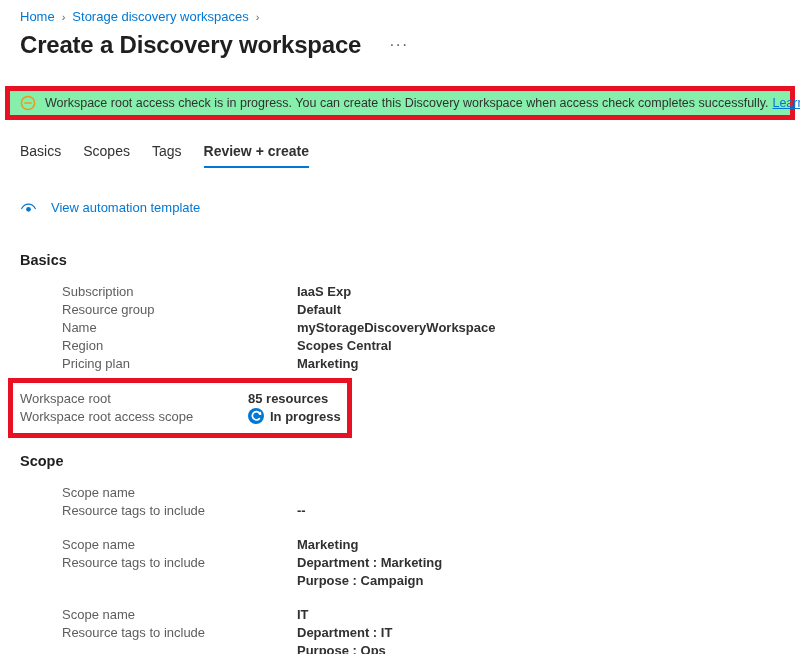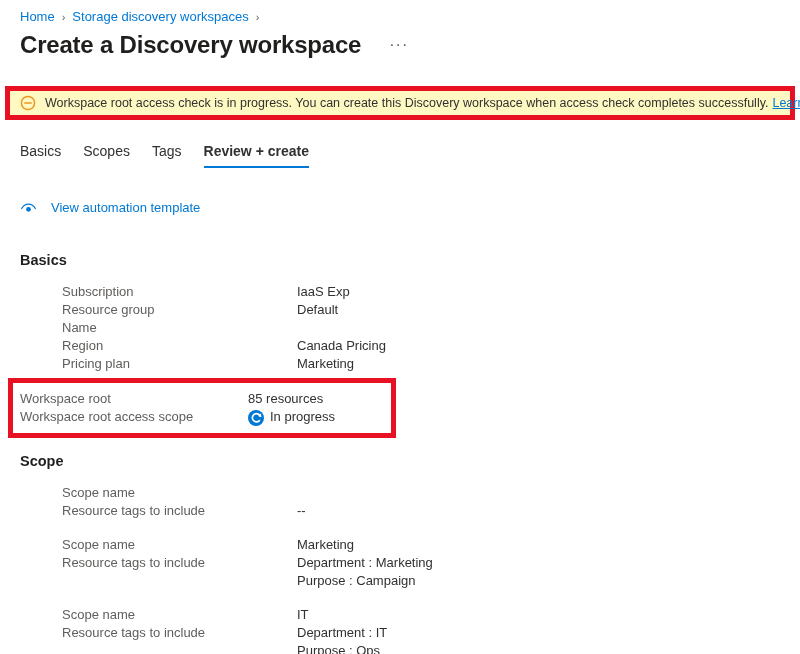--- a/index.html
+++ b/index.html
@@ -19,21 +19,21 @@
   .breadcrumb{margin-top:9px;font-size:13px;display:flex;align-items:center;gap:7px;}
   .breadcrumb a{color:var(--accent);text-decoration:none;cursor:pointer;}
   .breadcrumb .sep{color:#605e5c;font-size:11px;}
 
   
   .title-row{margin-top:7px;display:flex;align-items:center;}
   .title-row h1{font-size:24px;font-weight:700;color:var(--title);letter-spacing:-0.2px;}
   .more{margin-left:28px;color:#605e5c;font-size:16px;letter-spacing:1px;cursor:pointer;line-height:10px;}
 
   
-  .banner-outer{margin:27px -15px 0 -15px;border:5px solid var(--highlight);background:#fef9c3;}
+  .banner-outer{margin:27px -15px 0 -15px;border:5px solid var(--highlight);background:#86efac;}
   .banner{display:flex;align-items:center;padding:4px 8px 4px 10px;font-size:12.5px;color:#323130;white-space:nowrap;}
   .banner .bicon{display:inline-flex;margin-right:9px;flex:none;}
   .banner a{color:var(--accent);text-decoration:underline;margin-left:4px;cursor:pointer;}
 
   
   .tabs{margin-top:23px;display:flex;gap:22px;border-bottom:1px solid transparent;}
   .tab{font-size:14px;color:#323130;padding-bottom:7px;border-bottom:2px solid transparent;cursor:pointer;}
   .tab.active{font-weight:700;border-bottom-color:var(--accent);}
 
   
@@ -41,24 +41,24 @@
   .automation a{color:var(--accent);font-size:13px;text-decoration:none;}
 
   
   .section-title{font-size:14.5px;font-weight:700;color:var(--title);}
   .sec-basics{margin-top:37px;}
   .sec-scope{margin-top:15px;}
   .rows{margin-top:15px;margin-left:42px;}
   .row{display:grid;grid-template-columns:235px 1fr;font-size:13px;line-height:18px;}
   .row .lbl{color:var(--label);}
   .row .val{color:var(--value);}
-  .val-line{display:flex;align-items:flex-end;gap:6px;}
-
-  
-  .highlight-box{margin:5px 14px 0 -12px;width:388px;border:5px solid var(--highlight);padding:7px 0 7px 7px;}
+  .val-line{display:flex;align-items:flex-start;gap:6px;font-weight:bold;}
+
+  
+  .highlight-box{margin:5px 14px 0 -12px;width:344px;border:5px solid var(--highlight);padding:7px 0 7px 7px;}
   .highlight-box .row{grid-template-columns:228px 1fr;}
 
   .scope-group{margin-top:16px;}
   .scope-group:first-child{margin-top:0;}
 
   svg{display:block;}
 </style>
 </head>
 <body>
 
@@ -121,26 +121,31 @@
         <div class="row">
           <span class="lbl">Resource group</span>
           <div class="val">
             <div class="val-line">
               <span>Default</span>
             </div>
           </div>
         </div>
         <div class="row">
           <span class="lbl">Name</span>
+          <div class="val">
+            <div class="val-line">
+              <span>myStorageDiscoveryWorkspace</span>
+            </div>
+          </div>
         </div>
         <div class="row">
           <span class="lbl">Region</span>
           <div class="val">
             <div class="val-line">
-              <span>Canada Pricing</span>
+              <span>Scopes Central</span>
             </div>
           </div>
         </div>
         <div class="row">
           <span class="lbl">Pricing plan</span>
           <div class="val">
             <div class="val-line">
               <span>Marketing</span>
             </div>
           </div>

